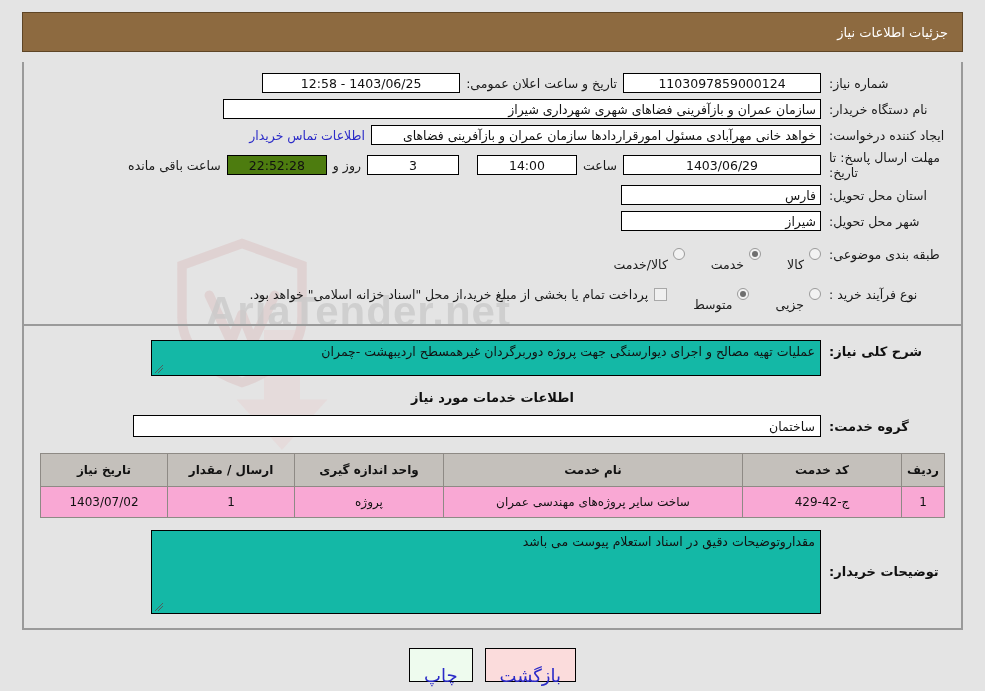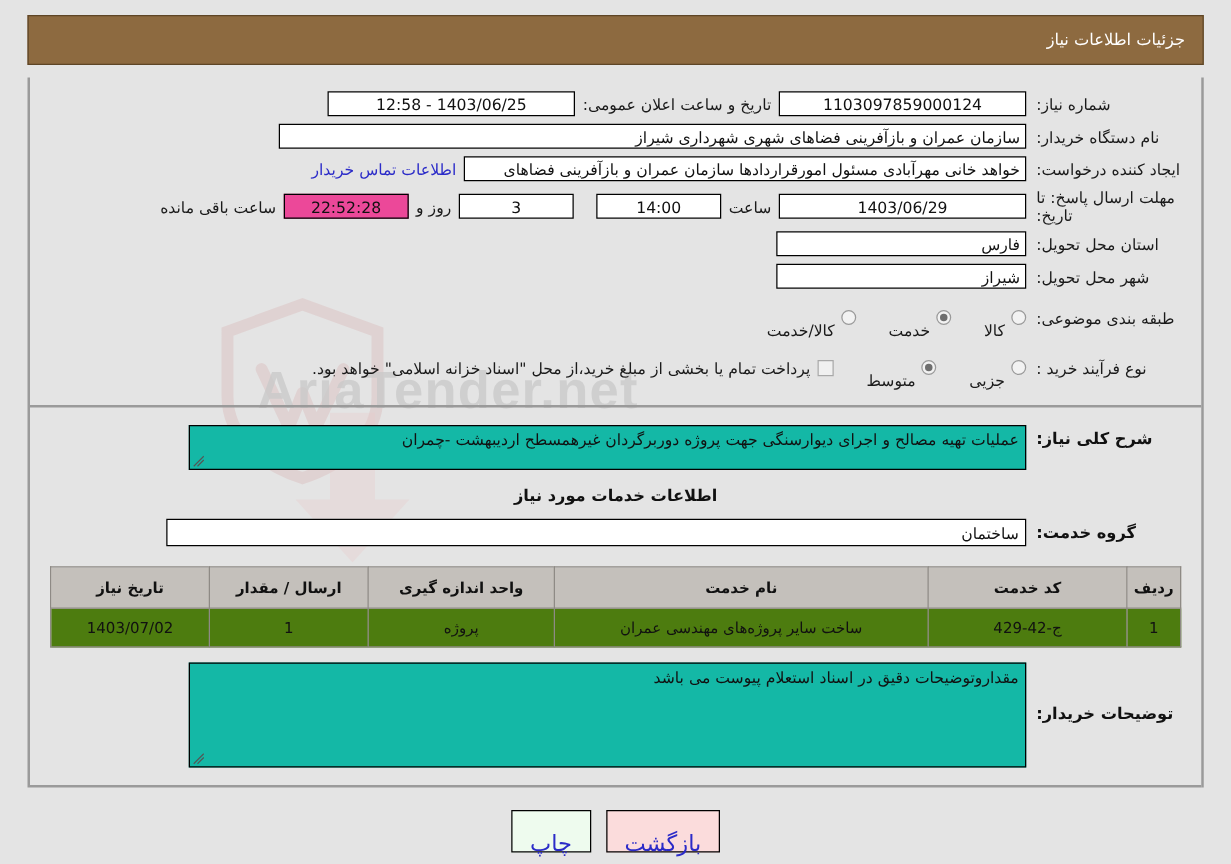--- a/index.html
+++ b/index.html
@@ -122,21 +122,21 @@
     line-height: 19px;
     font-size: 12.5px;
     color: #111;
     box-sizing: border-box;
     padding: 0 4px;
     overflow: hidden;
     white-space: nowrap;
     text-align: center;
   }
   .fieldbox.rightal { text-align: right; }
-  .fieldbox.yellow { background: #ec4899; }
+  .fieldbox.yellow { background: #4d7c0f; }
 
   .w-needno   { width: 198px; }
   .w-org      { width: 598px; margin-left: 48px; }
   .w-creator  { width: 450px; }
   .w-date     { width: 198px; }
   .w-time     { width: 100px; }
   .w-days     { width: 100px; }
   .w-count    { width: 92px; }
   .w-prov     { width: 200px; }
 
@@ -276,21 +276,21 @@
     background: #c4c0bb;
     border: 1px solid #8e8a85;
     color: #111;
     font-weight: bold;
     height: 28px;
     padding: 2px 4px;
     text-align: center;
     font-size: 12px;
   }
   table.svc td {
-    background: #4d7c0f;
+    background: #f9a8d4;
     border: 1px solid #8e8a85;
     height: 26px;
     padding: 2px 4px;
     text-align: center;
     color: #111;
     font-size: 12px;
   }
   .col-radif { width: 34px; }
   .col-code  { width: 150px; }
   .col-name  { width: auto; }

